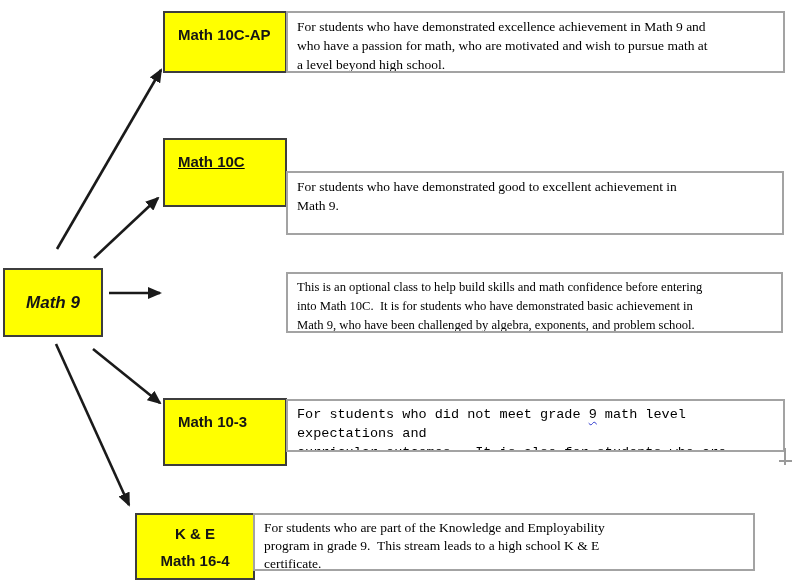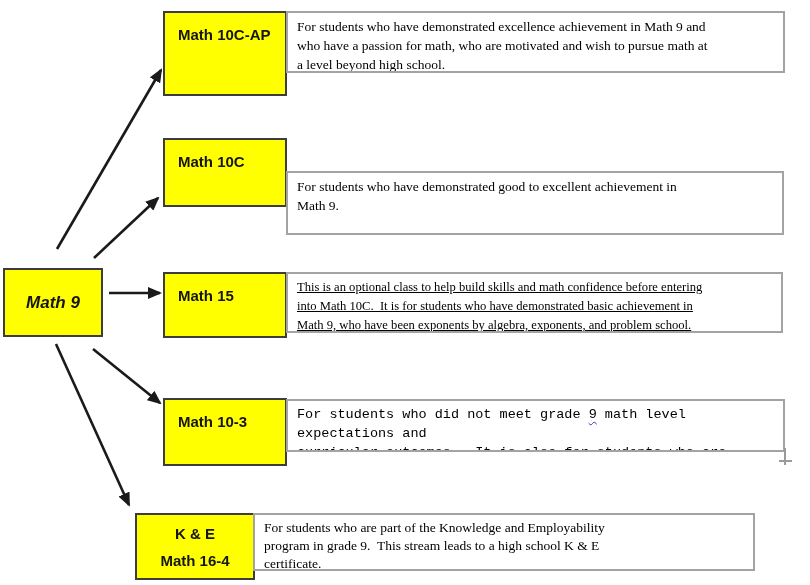--- a/index.html
+++ b/index.html
@@ -20,21 +20,21 @@
   .node-math9 { display:flex; align-items:center; justify-content:center;font-style:italic; }
   .node-math9 .node-label { padding:0; font-size:17px; }
   .desc {
     position:absolute; background:#ffffff; border:2px solid #a3a3a3;
     box-sizing:border-box; overflow:hidden;
   }
   .desc-text {
     display:block; white-space:pre-wrap; color:#000000;
     font-size:13.5px; line-height:19px; padding:4px 6px 0 9px;
   }
-  .desc-text.f-small { font-size:12.6px;text-decoration:underline; }
+  .desc-text.f-small { font-size:12.6px; }
   .desc-text.lh18 { line-height:18px; }
   .flagged {
     text-decoration-line:underline; text-decoration-style:wavy;
     text-decoration-color:#2b37cc; text-decoration-thickness:1px;
     text-underline-offset:3px;
   }
   .arrow-layer { position:absolute; left:0; top:0; width:810px; height:585px; pointer-events:none; }
   .corner-mark { position:absolute; background:#9a9a9a; }
 </style>
 </head>
@@ -52,44 +52,41 @@
     <line x1="94" y1="258" x2="158" y2="198" stroke="#1a1a1a" stroke-width="2.6" marker-end="url(#ah)"></line>
     <line x1="109" y1="293" x2="160" y2="293" stroke="#1a1a1a" stroke-width="2.6" marker-end="url(#ah)"></line>
     <line x1="93" y1="349" x2="160" y2="403" stroke="#1a1a1a" stroke-width="2.6" marker-end="url(#ah)"></line>
     <line x1="56" y1="344" x2="129" y2="505" stroke="#1a1a1a" stroke-width="2.6" marker-end="url(#ah)"></line>
   </svg>
 
   <div class="node node-math9" style="left:3px; top:268px; width:100px; height:69px;">
     <span class="node-label">Math 9</span>
   </div>
 
-  <div class="node" style="left:163px; top:11px; width:124px; height:85px;">
+  <div class="node" style="left:163px; top:11px; width:124px; height:62px;">
     <span class="node-label">Math 10C-AP</span>
   </div>
   <div class="desc" style="left:286px; top:11px; width:499px; height:62px;">
     <span class="desc-text">For students who have demonstrated excellence achievement in Math 9 and
 who have a passion for math, who are motivated and wish to pursue math at
 a level beyond high school.</span>
   </div>
 
-  <div class="node" style="left:163px; top:138px; width:124px; height:69px;">
+  <div class="node" style="left:163px; top:138px; width:124px; height:69px;text-decoration:underline;">
     <span class="node-label">Math 10C</span>
   </div>
   <div class="desc" style="left:286px; top:139px; width:498px; height:64px;margin-top:32px;">
     <span class="desc-text">For students who have demonstrated good to excellent achievement in
 Math 9.</span>
   </div>
 
-  <div class="node" style="left:163px; top:272px; width:124px; height:66px;">
-    <span class="node-label">Math 15</span>
-  </div>
   <div class="desc" style="left:286px; top:272px; width:497px; height:61px;">
     <span class="desc-text f-small"><span>This is an optional class to help build skills and math confidence before entering
 into Math 10C.  It is for students who have demonstrated basic achievement in
-Math 9, who </span><span class="flagged">have been exponents</span><span> by algebra, exponents, and problem school.</span></span>
+Math 9, who </span><span class="flagged">have been challenged</span><span> by algebra, exponents, and problem school.</span></span>
   </div>
 
   <div class="node" style="left:163px; top:398px; width:124px; height:68px;">
     <span class="node-label">Math 10-3</span>
   </div>
   <div class="desc" style="left:286px; top:399px; width:499px; height:53px;font-family:Liberation Mono, monospace;">
     <span class="desc-text"><span>For students who did not meet grade </span><span class="flagged">9</span><span> math level expectations and
 curricular outcomes.  It is also for students who are interested in
 workplace, trades and apprenticeship programs.</span></span>
   </div>

